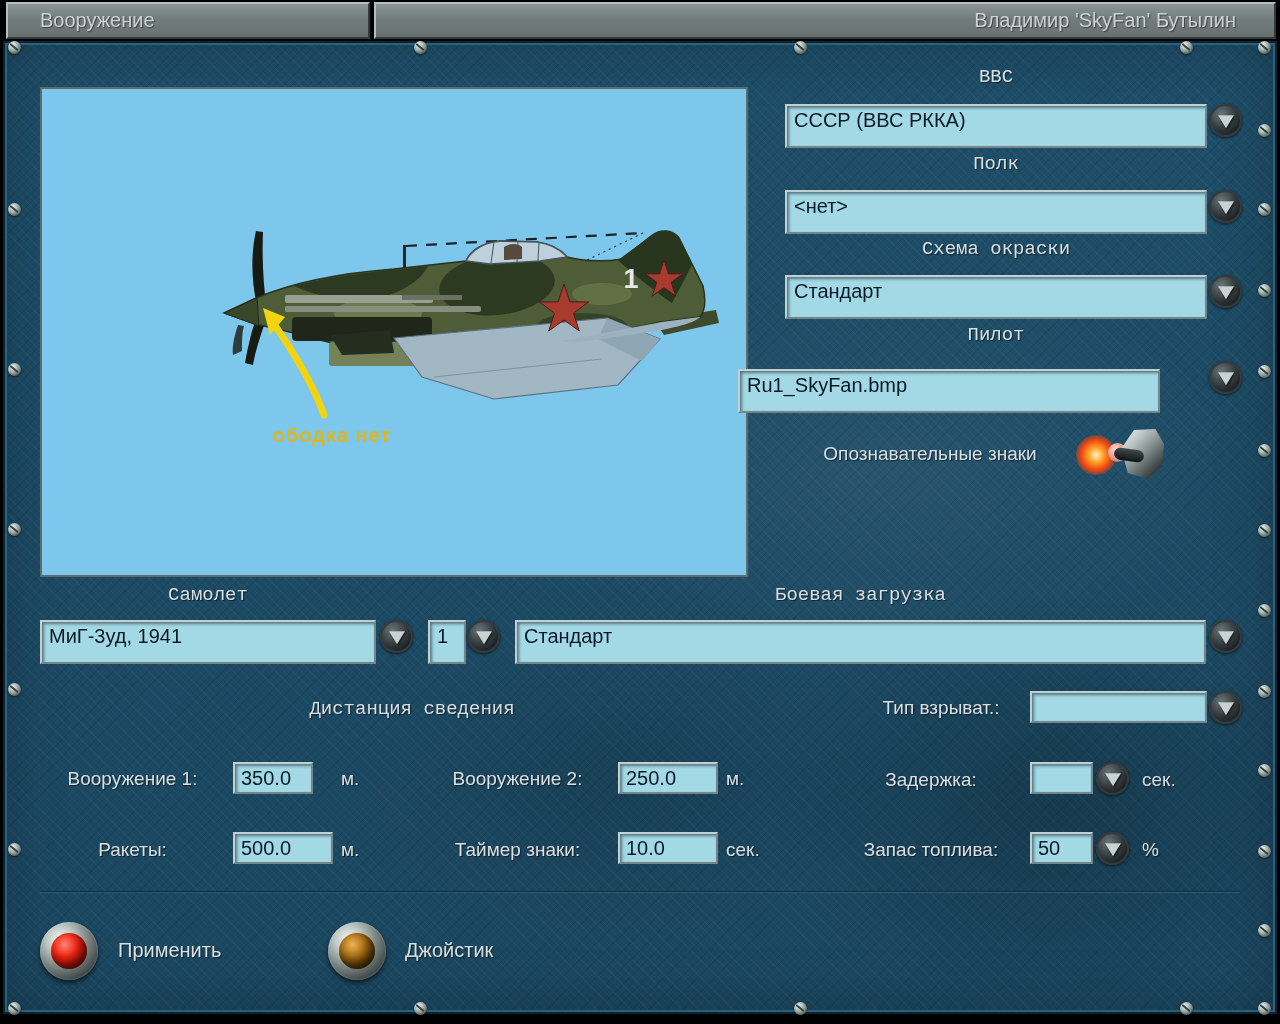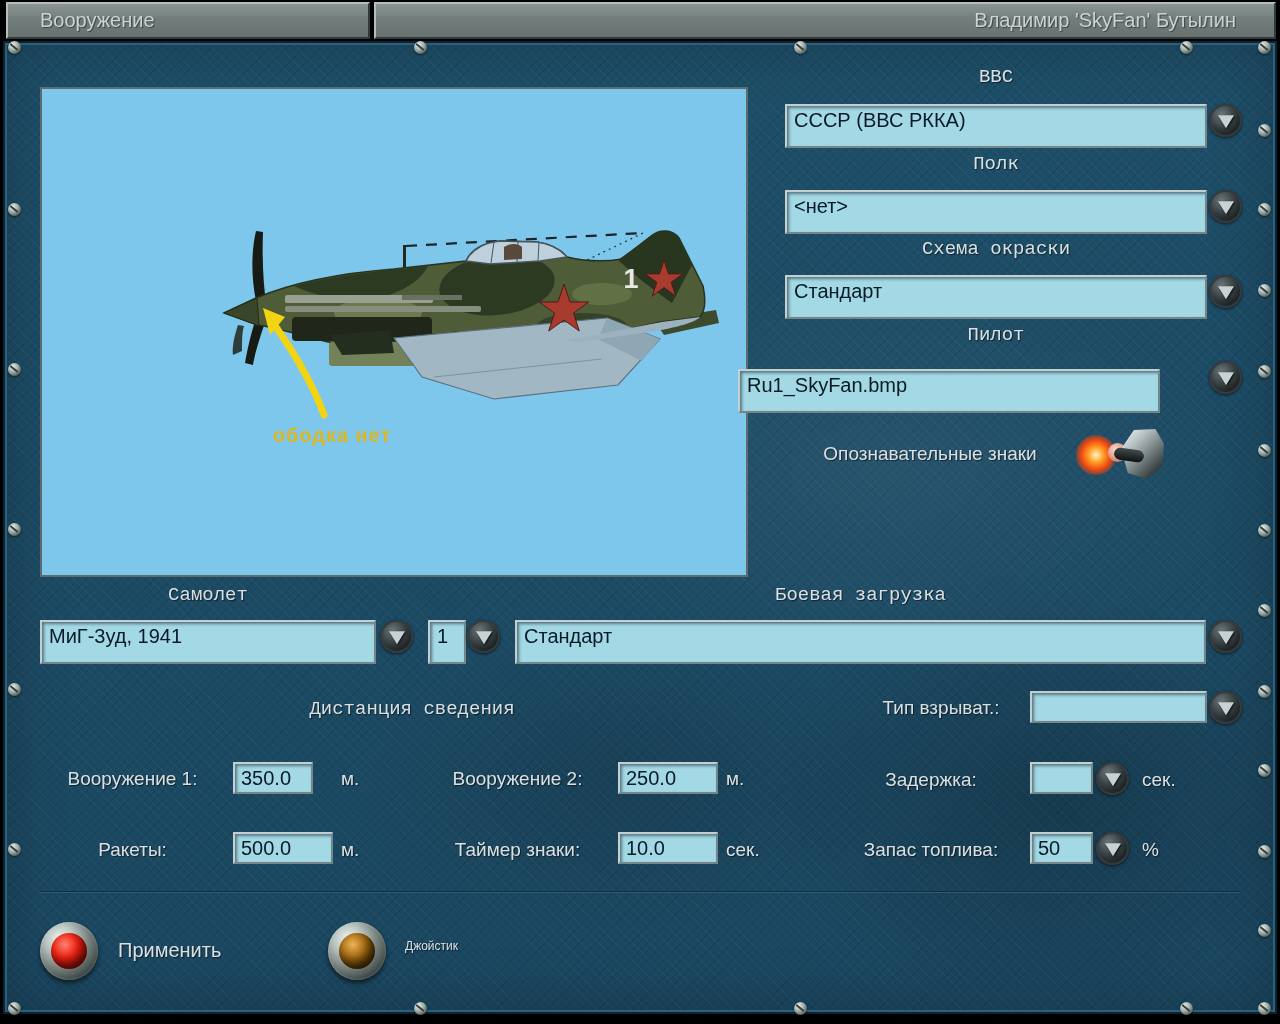--- a/index.html
+++ b/index.html
@@ -231,21 +231,21 @@
   <div class="hr"></div>
 
   <div class="lamp-btn" style="left:40px;top:922px;">
     <div class="dome red"></div>
   </div>
   <div class="label" style="left:118px;top:939px;font-size:20px;">Применить</div>
 
   <div class="lamp-btn" style="left:328px;top:922px;">
     <div class="dome amber"></div>
   </div>
-  <div class="label" style="left:405px;top:939px;font-size:12px;">Джойстик</div>
+  <div class="label" style="left:405px;top:939px;font-size:20px;">Джойстик</div>
 
 <div class="screw" style="left: 8px; top: 41px;"></div>
     <div class="screw" style="left: 8px; top: 1002px;"></div>
     <div class="screw" style="left: 414px; top: 41px;"></div>
     <div class="screw" style="left: 414px; top: 1002px;"></div>
     <div class="screw" style="left: 794px; top: 41px;"></div>
     <div class="screw" style="left: 794px; top: 1002px;"></div>
     <div class="screw" style="left: 1180px; top: 41px;"></div>
     <div class="screw" style="left: 1180px; top: 1002px;"></div>
     <div class="screw" style="left: 1258px; top: 41px;"></div>

